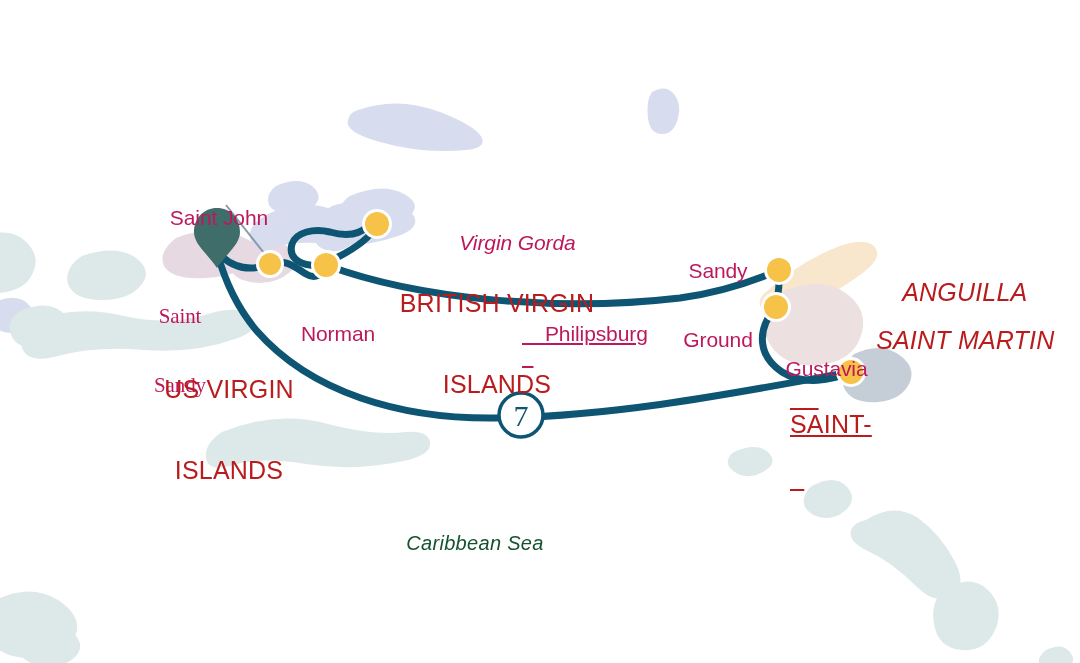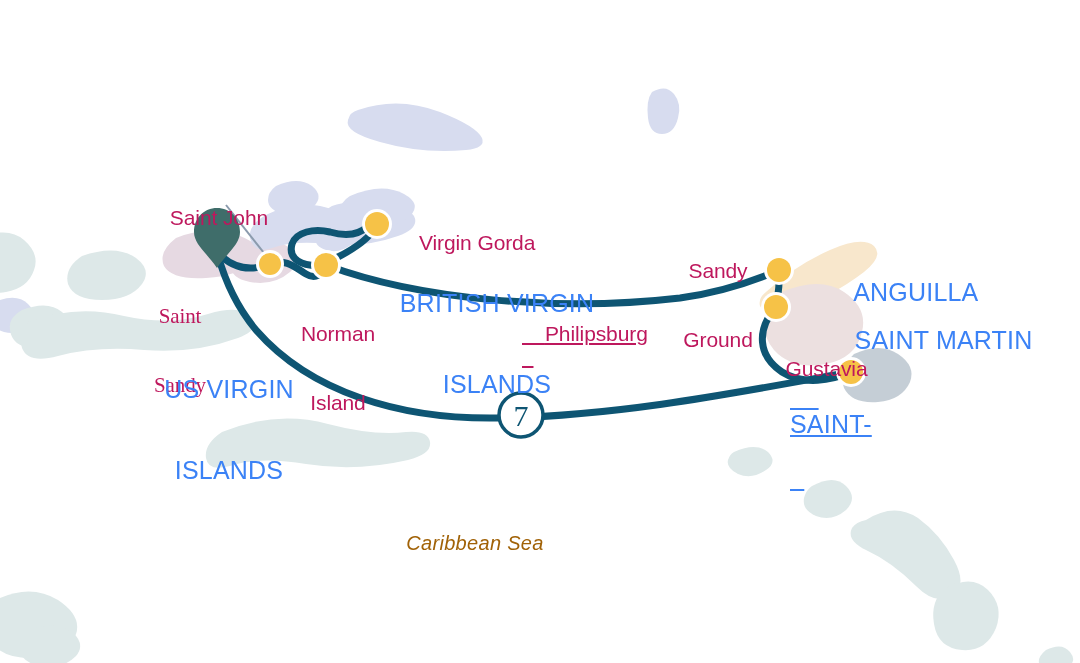--- a/index.html
+++ b/index.html
@@ -29,39 +29,39 @@
     position: absolute;
     color: #be185d;
     font-size: 21px;
     line-height: 23px;
     font-family: "Liberation Sans", sans-serif;
     white-space: pre;
     letter-spacing: -0.1px;
   }
   .region-label {
     position: absolute;
-    color: #3b82f6;
+    color: #b91c1c;
     font-size: 25px;
     line-height: 27px;
     font-family: "Liberation Sans", sans-serif;
     white-space: pre;
     letter-spacing: 0.2px;
   }
   .sea-label {
     position: absolute;
-    color: #a16207;
+    color: #14532d;
     font-size: 20px;
     font-style: italic;
     font-family: "Liberation Sans", sans-serif;
     white-space: pre;
     letter-spacing: 0.3px;
   }
   .ta-center { text-align: center; }
   .ta-right  { text-align: left; text-decoration: underline; }
-  .ta-left   { text-align: left; }
+  .ta-left   { text-align: center; font-style: italic; }
 </style>
 </head>
 <body>
 
 <div id="map-root">
 
   <svg id="map-svg" viewBox="0 0 1080 663">
 
     <g>
 
@@ -181,21 +181,20 @@
     <span>Saint John</span>
   </div>
 
   <div class="port-label ta-center" style="left:90px; top:259px; width:180px;font-family:Liberation Serif, serif;">
     <div>Saint</div>
     <div>Sandy</div>
   </div>
 
   <div class="port-label ta-center" style="left:248px; top:276px; width:180px;">
     <div>Norman</div>
-    <div>Island</div>
   </div>
 
   <div class="port-label ta-left" style="left:396px; top:208px; width:220px;">
     <span>Virgin Gorda</span>
   </div>
 
   <div class="port-label ta-center" style="left:653px; top:213px; width:130px;">
     <div>Sandy</div>
     <div>Ground</div>
   </div>

